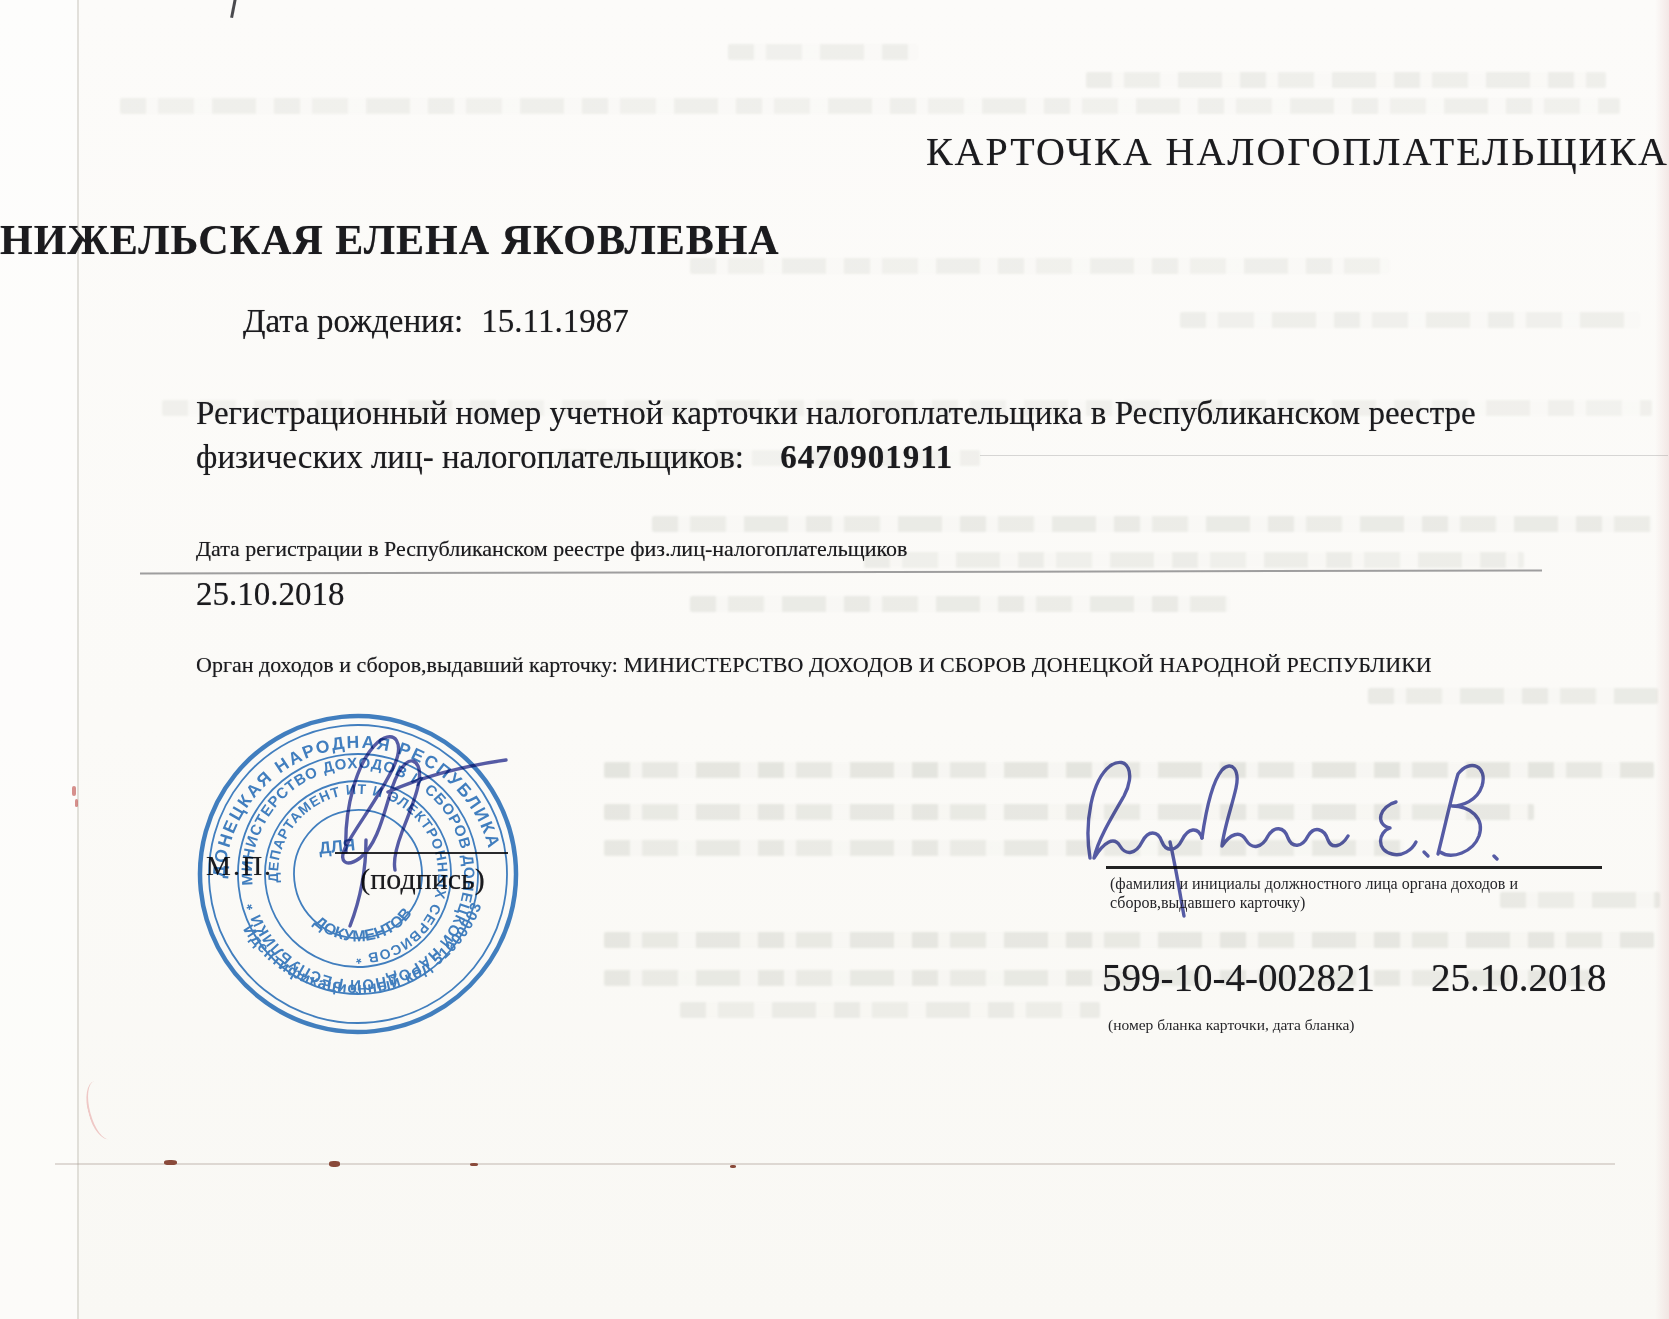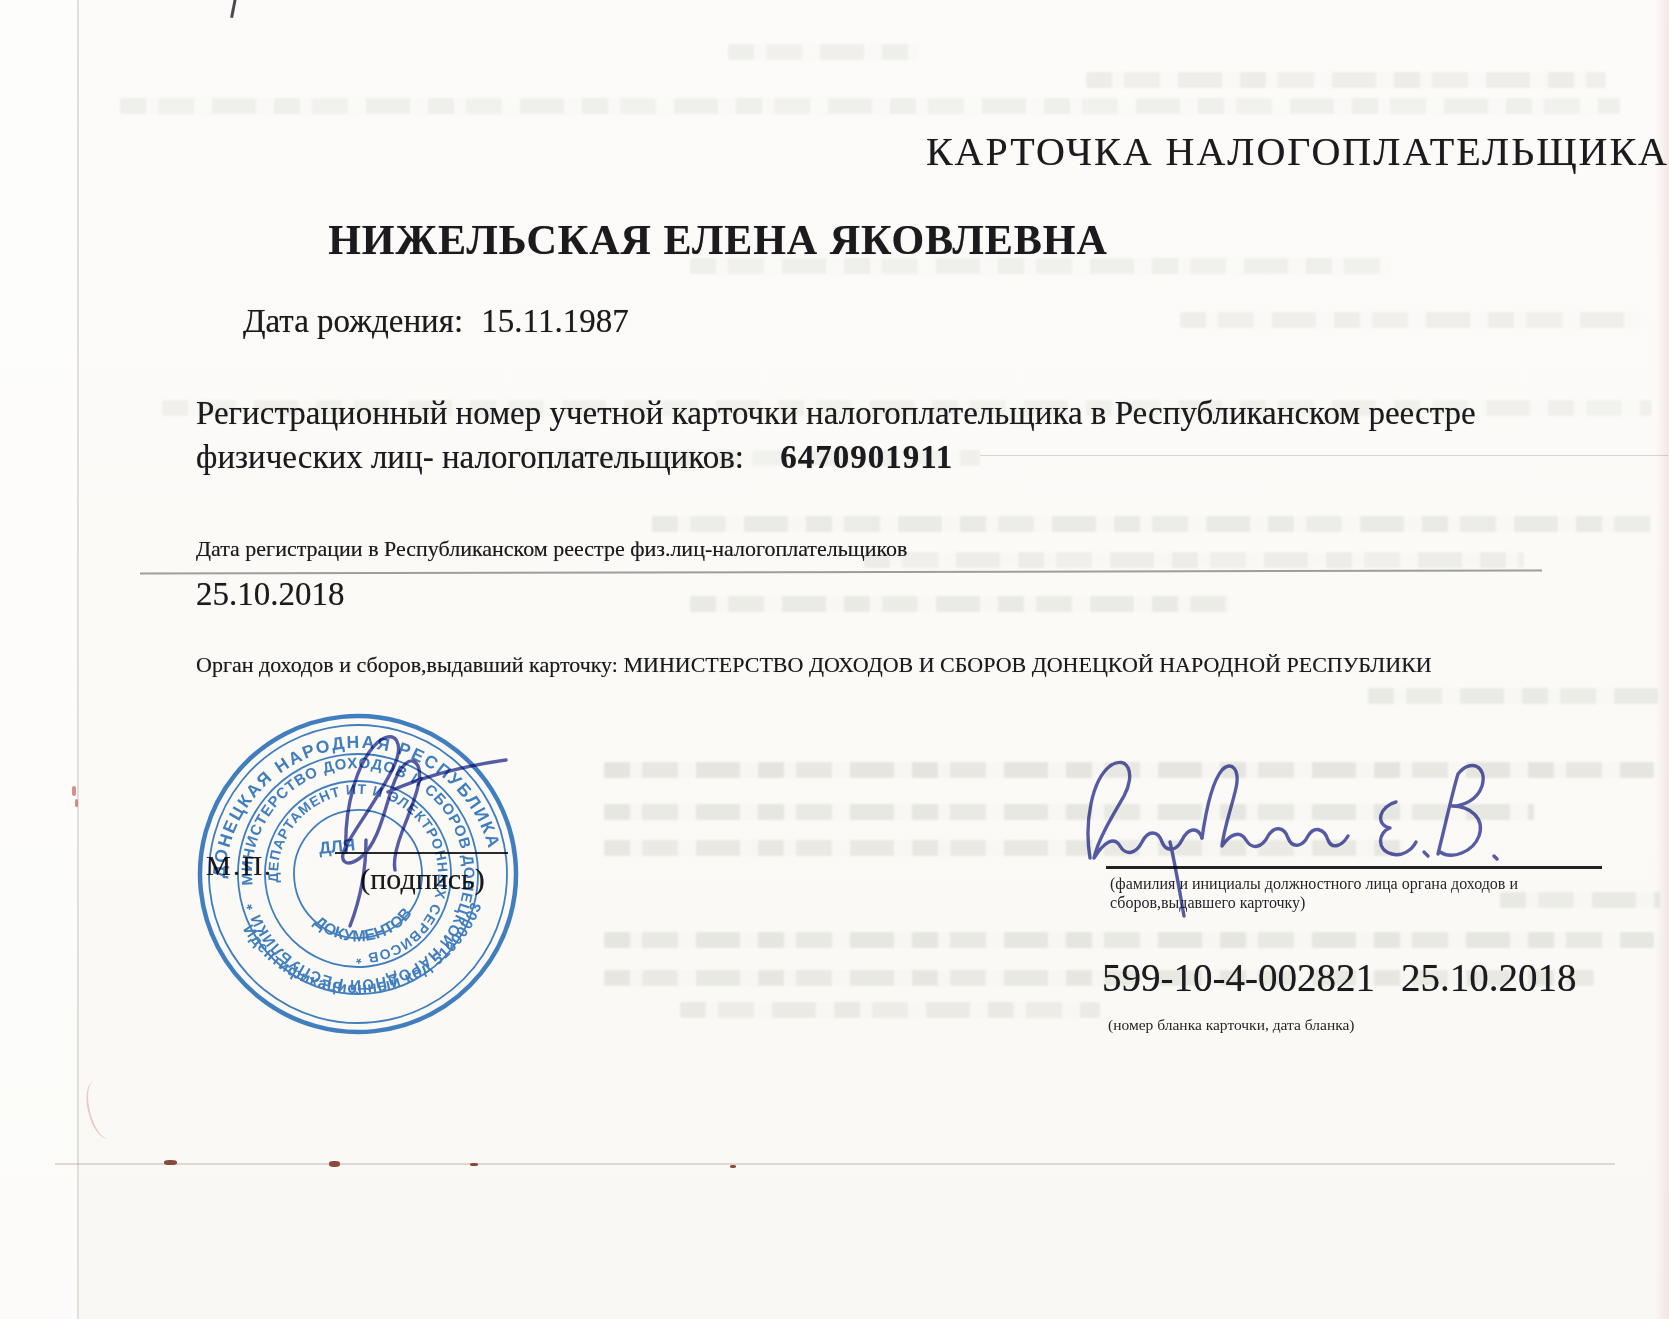--- a/index.html
+++ b/index.html
@@ -4,33 +4,33 @@
 <style>
   html,body{margin:0;padding:0;background:#d8d8d8;}
   .page{
     position:relative;width:1669px;height:1319px;overflow:hidden;
     background:linear-gradient(180deg,#fcfbf9 0%,#fbfaf7 55%,#f9f8f4 100%);
     font-family:"Liberation Serif","DejaVu Serif",serif;color:#1a1a1c;
   }
   .abs{position:absolute;}
   .doc-text{color:#1b1b1e;text-shadow:0 0 .7px rgba(25,25,30,.55);}
   .title{top:128px;left:0;width:1669px;text-align:right;font-size:40px;letter-spacing:2px;}
-  .holder{top:216px;left:0;width:1436px;text-align:center;font-size:42px;font-weight:bold;letter-spacing:1px;}
+  .holder{top:216px;left:0;width:1436px;text-align:left;font-size:42px;font-weight:bold;letter-spacing:1px;}
   .birth{top:303px;left:196px;font-size:33px;margin-left:47px;}
   .regpara{top:391px;left:196px;width:1330px;font-size:33px;line-height:44px;}
   .regnum{font-weight:bold;margin-left:28px;letter-spacing:1px;}
   .regdate-label{top:536px;left:196px;font-size:22px;}
   .regdate-value{top:576px;left:196px;font-size:33px;}
   .organ{top:646px;left:196px;width:1280px;font-size:22px;line-height:37px;}
   .mp{top:814px;left:206px;font-size:28px;letter-spacing:2px;margin-top:36px;}
   .sigline-left{top:852px;left:335px;width:173px;height:2px;background:#2a2a2c;}
   .podpis{top:862px;left:330px;width:185px;text-align:center;font-size:30px;}
   .sigline-right{top:866px;left:1106px;width:496px;height:2.5px;background:#222;}
   .official-caption{top:874px;left:1110px;width:440px;font-size:16px;line-height:19px;color:#26262a;}
-  .cardnum{top:955px;left:1102px;font-size:39px;display:flex;gap:26px;}
+  .cardnum{top:955px;left:1102px;font-size:39px;display:flex;gap:56px;}
   .cardnum-caption{top:1016px;left:1108px;font-size:15.5px;color:#26262a;}
   
   .g{position:absolute;height:16px;border-radius:2px;filter:blur(1.2px);
      background:repeating-linear-gradient(90deg,
        rgba(141,148,130,.32) 0 26px, rgba(141,148,130,.05) 26px 38px,
        rgba(141,148,130,.27) 38px 74px, rgba(141,148,130,.04) 74px 92px,
        rgba(141,148,130,.30) 92px 136px, rgba(141,148,130,.05) 136px 154px);}
   
   .crease-v{top:0;left:77px;width:2px;height:1319px;background:rgba(188,184,176,.40);filter:blur(.4px);}
   .lighter-left{top:0;left:0;width:77px;height:1319px;background:rgba(255,255,255,.45);}

